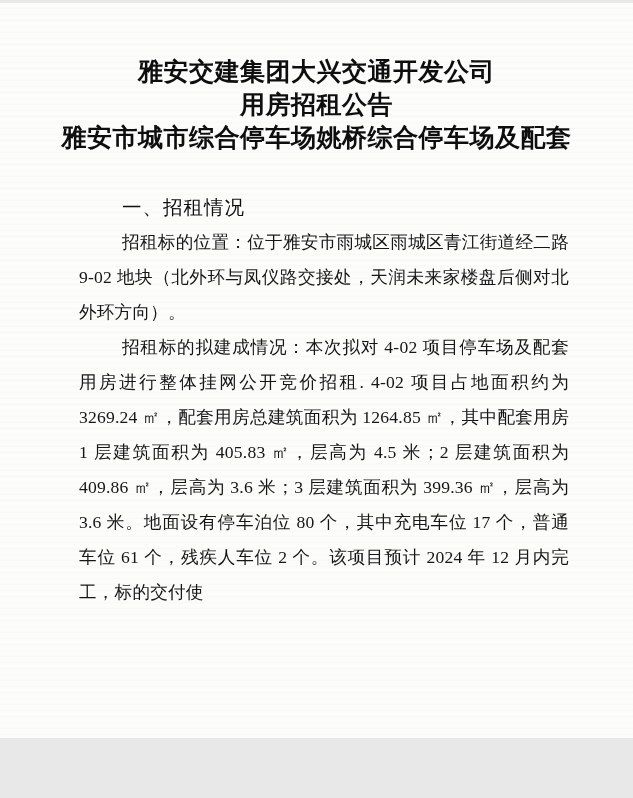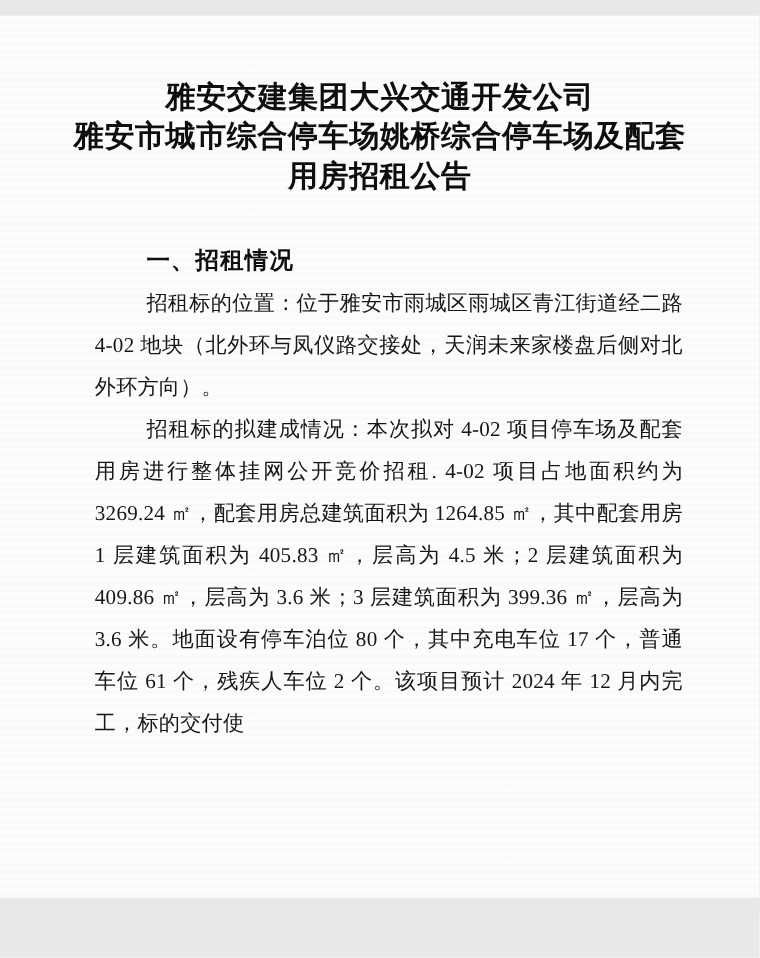--- a/index.html
+++ b/index.html
@@ -4,21 +4,21 @@
 <style>
   html, body {
     margin: 0;
     padding: 0;
     background: #e8e8e8;
   }
   .page {
     position: relative;
     width: 633px;
     height: 735px;
-    margin: 13px auto;
+    margin: 3px auto;
     background: #fdfdfc;
     background-image: repeating-linear-gradient(
       180deg,
       rgba(0,0,0,0.012) 0px,
       rgba(0,0,0,0.0) 3px,
       rgba(0,0,0,0.018) 6px
     );
     color: #141414;
     overflow: hidden;
     box-sizing: border-box;
@@ -46,36 +46,36 @@
     letter-spacing: 0.2px;
     color: #161616;
   }
   .content p {
     margin: 0;
     padding: 0;
     text-indent: 43px;
   }
   .content p.section-heading {
     font-family: "Liberation Sans", "DejaVu Sans", sans-serif;
-    font-weight: 700;
+    font-weight: 400;
     font-size: 19.5px;
     letter-spacing: 1px;
     color: #0e0e0e;
   }
 </style>
 </head>
 <body>
 
 <div class="page">
 
   <div class="title-block">
     <div class="title-line">雅安交建集团大兴交通开发公司</div>
+    <div class="title-line">用房招租公告</div>
     <div class="title-line">雅安市城市综合停车场姚桥综合停车场及配套</div>
-    <div class="title-line">用房招租公告</div>
   </div>
 
   <div class="content">
     <p class="section-heading">一、招租情况</p>
-    <p>招租标的位置：位于雅安市雨城区雨城区青江街道经二路 4-02 地块（北外环与凤仪路交接处，天润未来家楼盘后侧对北外环方向）。</p>
+    <p>招租标的位置：位于雅安市雨城区雨城区青江街道经二路 9-02 地块（北外环与凤仪路交接处，天润未来家楼盘后侧对北外环方向）。</p>
     <p>招租标的拟建成情况：本次拟对 4-02 项目停车场及配套用房进行整体挂网公开竞价招租. 4-02 项目占地面积约为 3269.24 ㎡，配套用房总建筑面积为 1264.85 ㎡，其中配套用房 1 层建筑面积为 405.83 ㎡，层高为 4.5 米；2 层建筑面积为 409.86 ㎡，层高为 3.6 米；3 层建筑面积为 399.36 ㎡，层高为 3.6 米。地面设有停车泊位 80 个，其中充电车位 17 个，普通车位 61 个，残疾人车位 2 个。该项目预计 2024 年 12 月内完工，标的交付使</p>
   </div>
 
 </div>
 
 </body></html>

